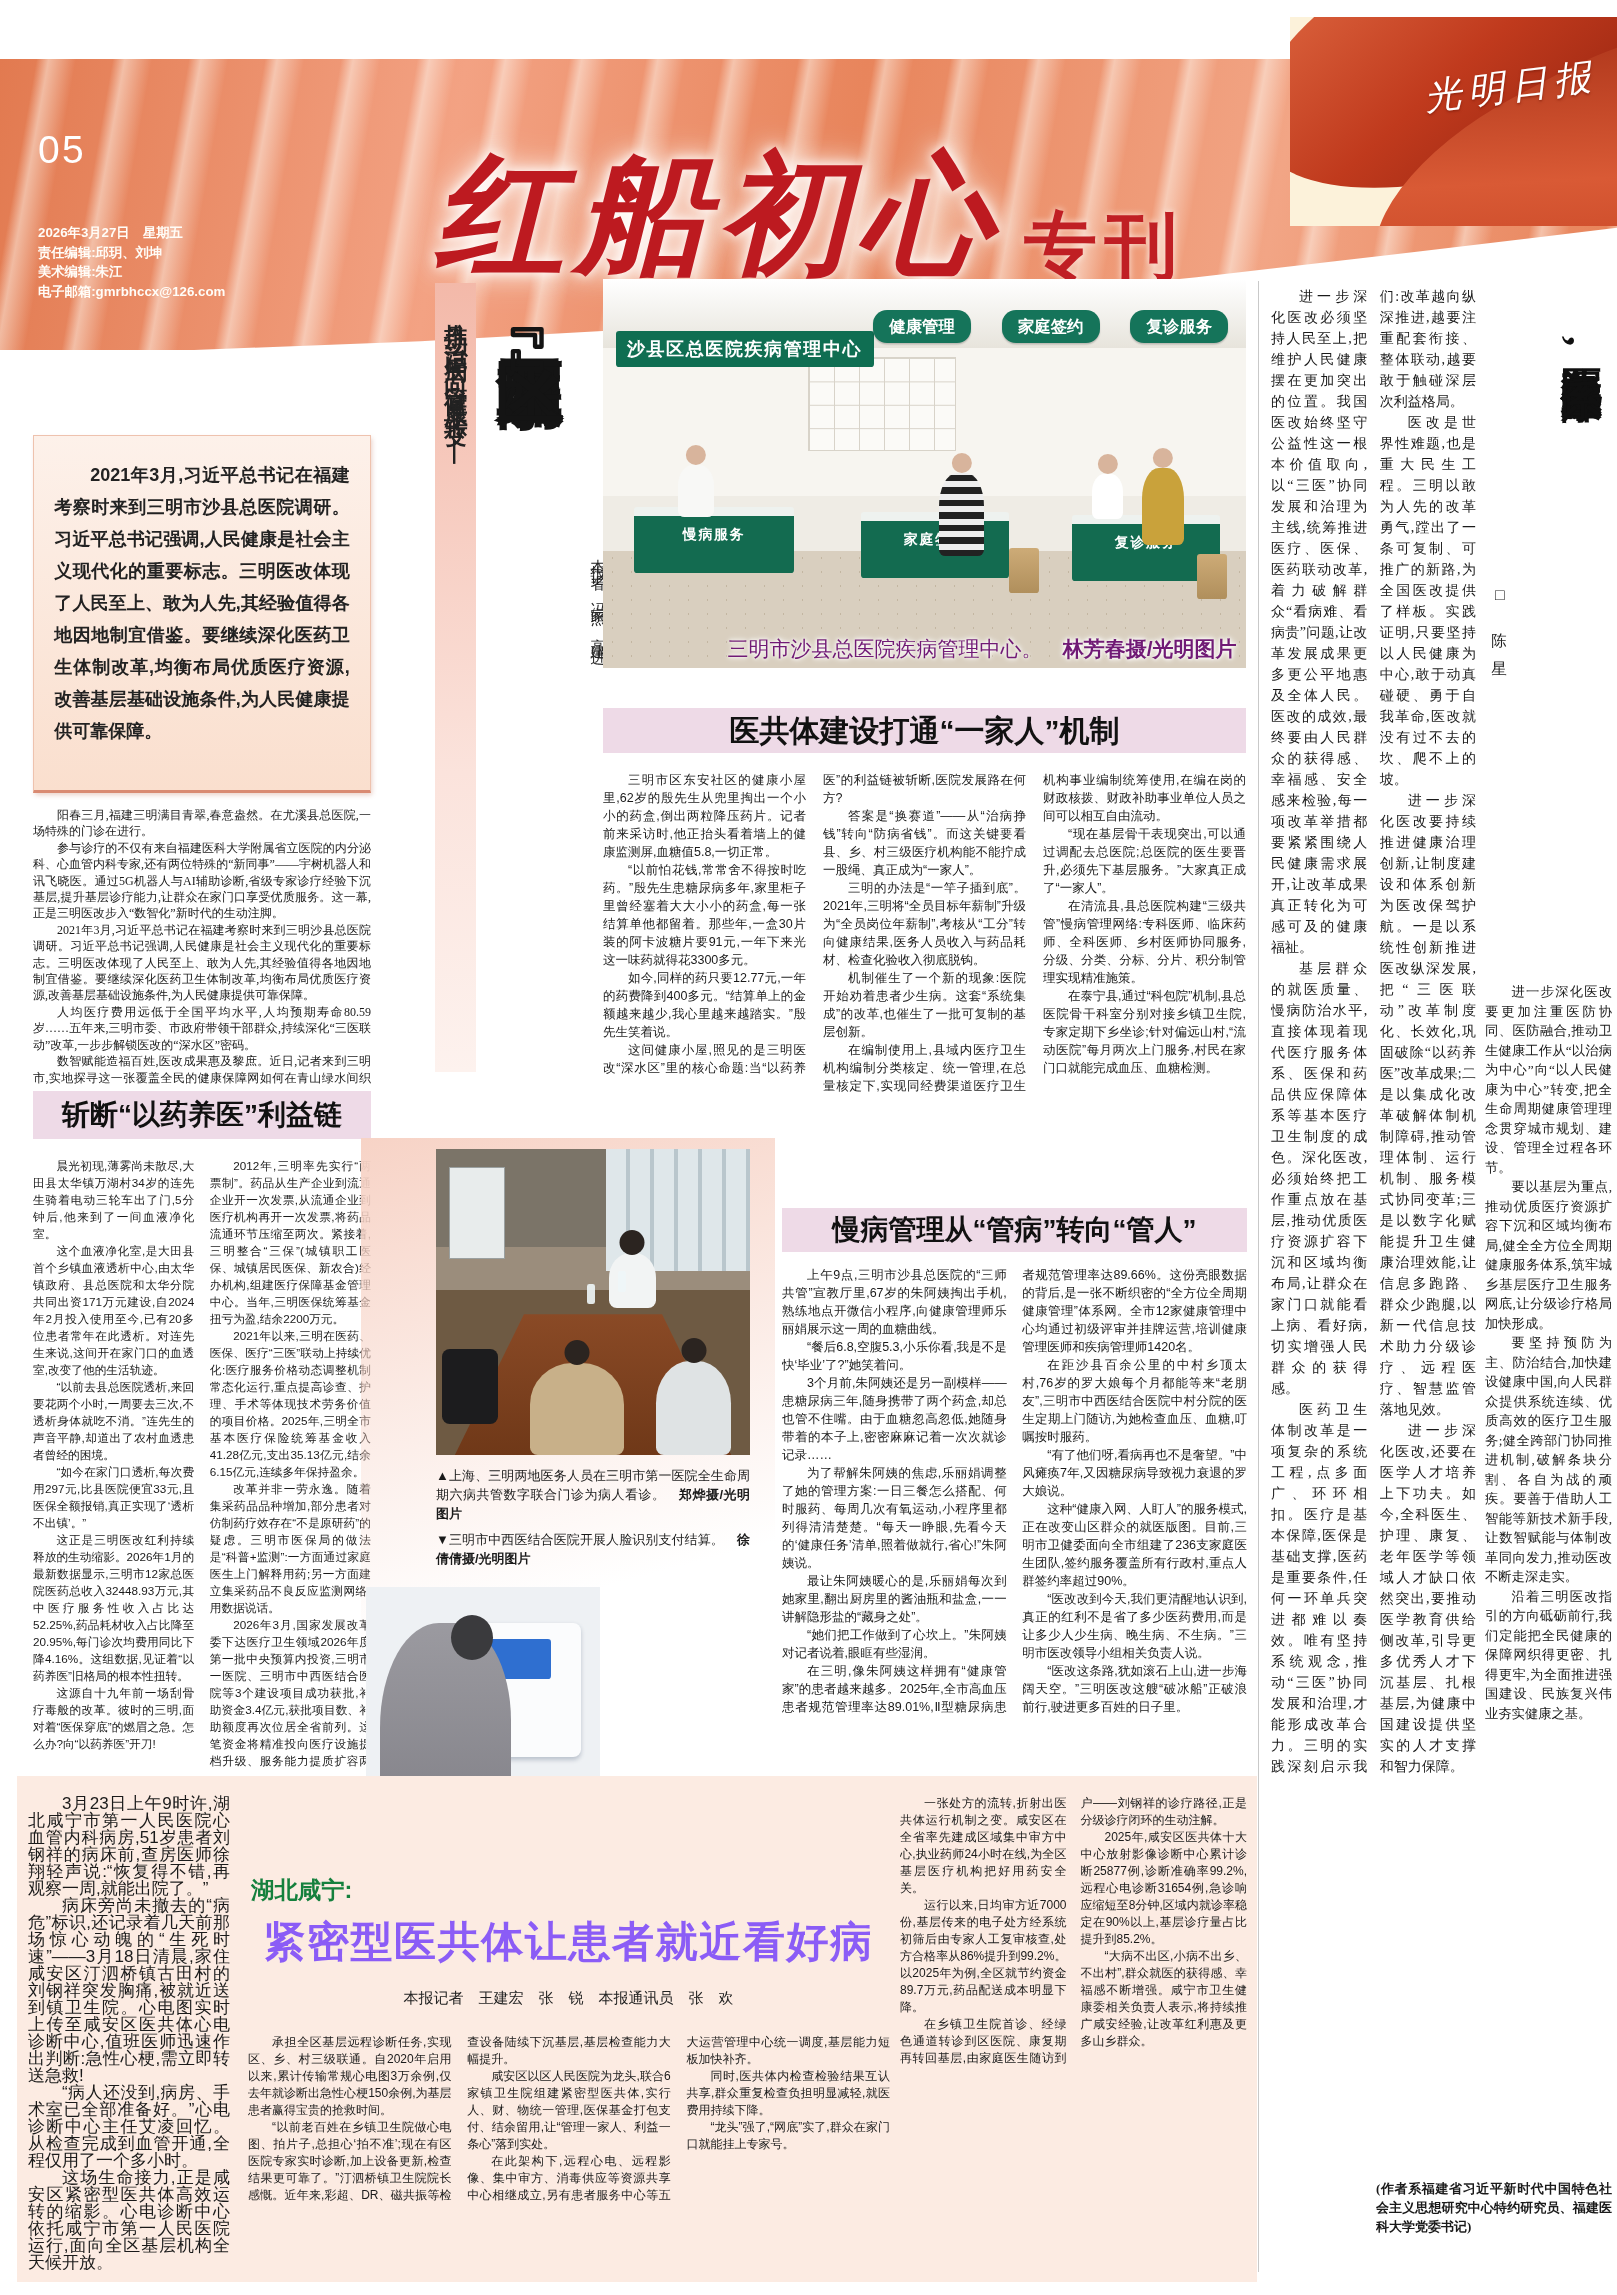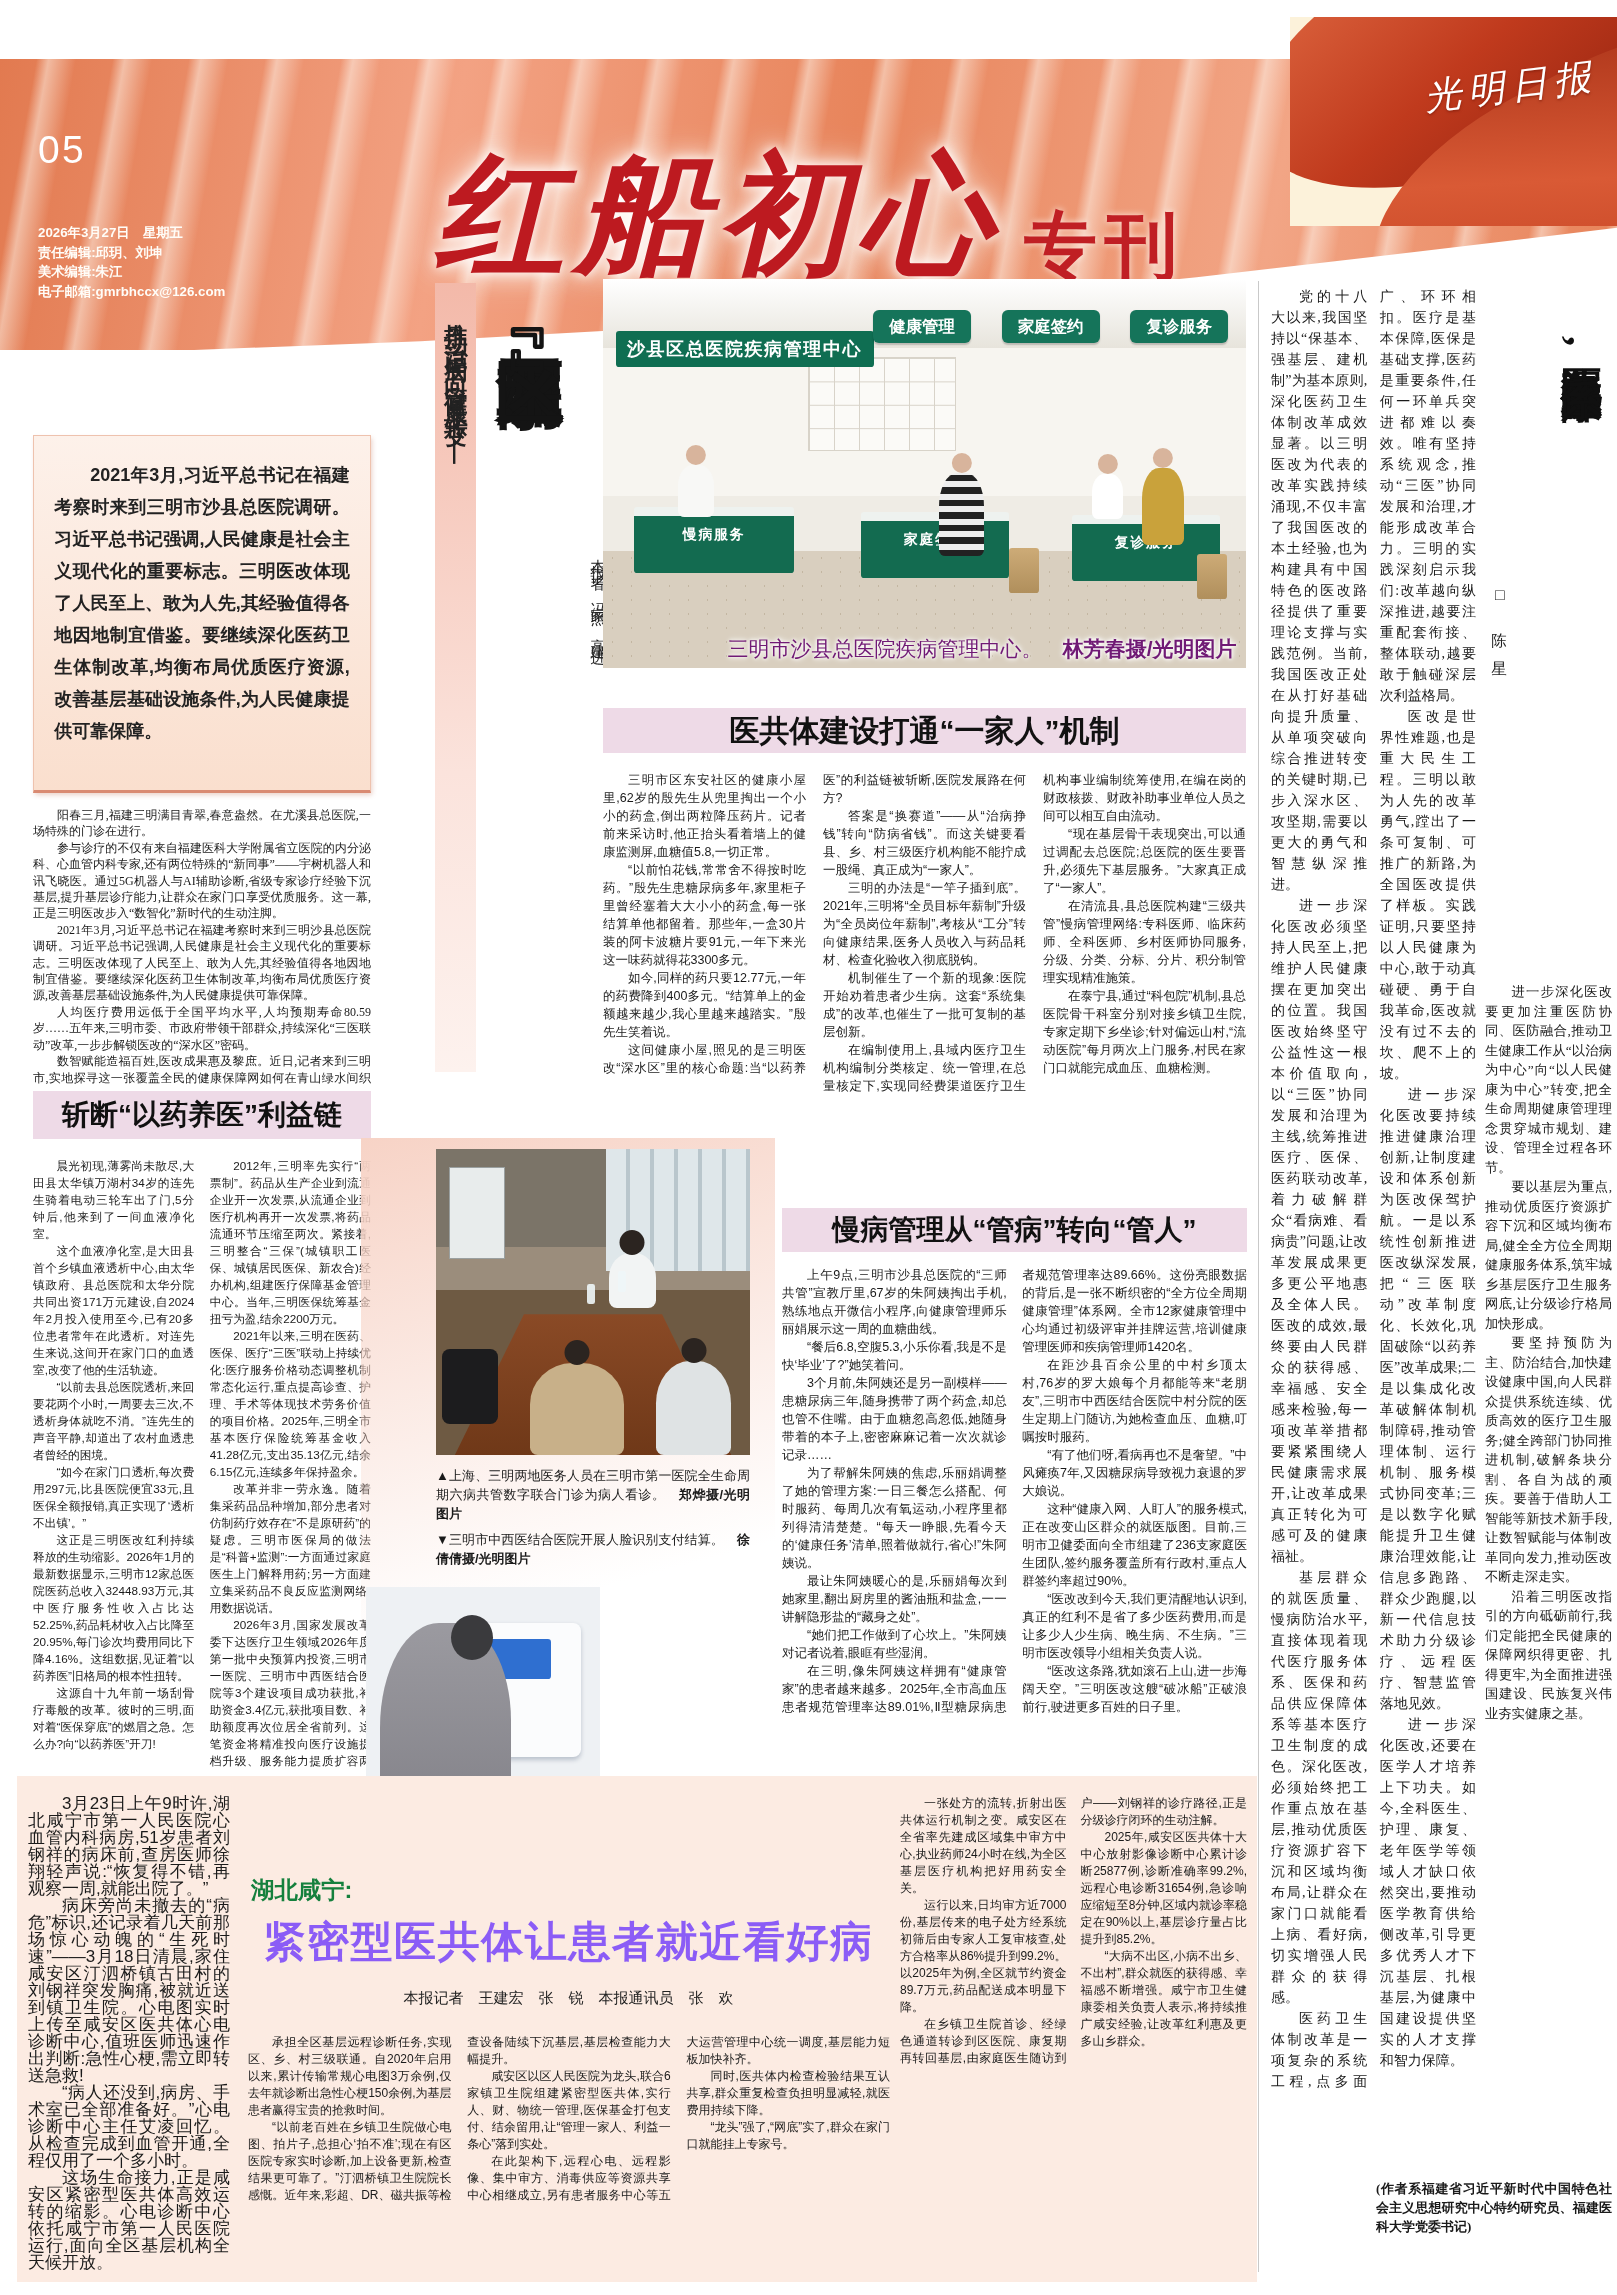--- a/index.html
+++ b/index.html
@@ -58,21 +58,21 @@
   .photo1 { position:absolute; left:603px; top:279px; width:643px; height:389px; overflow:hidden; background:#efece5; }
   .p1-ceiling { position:absolute; left:0; top:0; width:100%; height:69px;
     background:linear-gradient(#ffffff,#e7e4dc), repeating-linear-gradient(90deg,#f2f0ea 0 47px,#dcd8cf 47px 50px); }
   .p1-wall { position:absolute; left:0; top:69px; width:100%; height:148px; background:#f7f5f0; }
   .p1-grid { position:absolute; left:205px; top:78px; width:148px; height:94px; background:#fbfaf7;
     background-image:linear-gradient(#d8d3c9 0.8px,transparent 0.8px),linear-gradient(90deg,#d8d3c9 0.8px,transparent 0.8px);
     background-size:25px 23.4px; border:0.8px solid #d8d3c9; }
   .p1-sign-main { position:absolute; left:12.5px; top:52px; width:258px; height:36px; background:#0f6e52; border-radius:3.1px;
     color:#fff; font-weight:bold; font-size:18px; line-height:36px; text-align:center; letter-spacing:1.6px; }
   .p1-sign { position:absolute; top:31px; width:98px; height:33px; background:#15745a; color:#fff; font-weight:bold;
-    font-size:16.4px; line-height:33px; text-align:center; border-radius:6px; box-shadow:0 1.6px 1.6px rgba(0,0,0,.2); }
+    font-size:16.4px; line-height:33px; text-align:center; border-radius:14px; box-shadow:0 1.6px 1.6px rgba(0,0,0,.2); }
   .p1-floor { position:absolute; left:0; bottom:0; width:100%; height:117px; background:#d9cfbf;
     background-image:radial-gradient(#c3b6a1 1.2px,transparent 1.2px); background-size:19px 14px; }
   .p1-desk { position:absolute; height:66px; background:linear-gradient(#eef2ef 0 9.4px,#136b50 9.4px); border-radius:3.1px;
     color:#fff; font-weight:bold; font-size:14px; text-align:center; padding-top:19px; letter-spacing:1.6px; }
   .person { position:absolute; border-radius:40% 40% 6.3px 6.3px; }
   .person::before { content:""; position:absolute; left:50%; top:-20.3px; transform:translateX(-50%);
     width:20.3px; height:20.3px; border-radius:50%; background:#d8b49c; }
   .stool { position:absolute; width:30px; height:45px; background:linear-gradient(#cdab77,#b08f5c); border-radius:3.1px; }
   .photo-cap { position:absolute; right:9.4px; bottom:4.7px; font-family:"Liberation Serif",serif; font-size:21px; color:#701a75;
     text-shadow:0 0 3.1px #fff,0 0 5.5px #fff,0 0 7.8px #fff; }
@@ -291,21 +291,20 @@
         <p class="para">一张处方的流转,折射出医共体运行机制之变。咸安区在全省率先建成区域集中审方中心,执业药师24小时在线,为全区基层医疗机构把好用药安全关。</p>
         <p class="para">运行以来,日均审方近7000份,基层传来的电子处方经系统初筛后由专家人工复审核查,处方合格率从86%提升到99.2%。以2025年为例,全区就节约资金89.7万元,药品配送成本明显下降。</p>
         <p class="para">在乡镇卫生院首诊、经绿色通道转诊到区医院、康复期再转回基层,由家庭医生随访到户——刘钢祥的诊疗路径,正是分级诊疗闭环的生动注解。</p>
         <p class="para">2025年,咸安区医共体十大中心放射影像诊断中心累计诊断25877例,诊断准确率99.2%,远程心电诊断31654例,急诊响应缩短至8分钟,区域内就诊率稳定在90%以上,基层诊疗量占比提升到85.2%。</p>
         <p class="para">“大病不出区,小病不出乡、不出村”,群众就医的获得感、幸福感不断增强。咸宁市卫生健康委相关负责人表示,将持续推广咸安经验,让改革红利惠及更多山乡群众。</p>
       </div>
   </div>
 
   <div class="colrule" style="left:1258px; top:281px; height:1991px;"></div>
   <div class="essay-cols">
-      <p class="para">党的十八大以来,我国坚持以“保基本、强基层、建机制”为基本原则,深化医药卫生体制改革成效显著。以三明医改为代表的改革实践持续涌现,不仅丰富了我国医改的本土经验,也为构建具有中国特色的医改路径提供了重要理论支撑与实践范例。当前,我国医改正处在从打好基础向提升质量、从单项突破向综合推进转变的关键时期,已步入深水区、攻坚期,需要以更大的勇气和智慧纵深推进。</p>
       <p class="para">进一步深化医改必须坚持人民至上,把维护人民健康摆在更加突出的位置。我国医改始终坚守公益性这一根本价值取向,以“三医”协同发展和治理为主线,统筹推进医疗、医保、医药联动改革,着力破解群众“看病难、看病贵”问题,让改革发展成果更多更公平地惠及全体人民。医改的成效,最终要由人民群众的获得感、幸福感、安全感来检验,每一项改革举措都要紧紧围绕人民健康需求展开,让改革成果真正转化为可感可及的健康福祉。</p>
       <p class="para">基层群众的就医质量、慢病防治水平,直接体现着现代医疗服务体系、医保和药品供应保障体系等基本医疗卫生制度的成色。深化医改,必须始终把工作重点放在基层,推动优质医疗资源扩容下沉和区域均衡布局,让群众在家门口就能看上病、看好病,切实增强人民群众的获得感。</p>
       <p class="para">医药卫生体制改革是一项复杂的系统工程,点多面广、环环相扣。医疗是基本保障,医保是基础支撑,医药是重要条件,任何一环单兵突进都难以奏效。唯有坚持系统观念,推动“三医”协同发展和治理,才能形成改革合力。三明的实践深刻启示我们:改革越向纵深推进,越要注重配套衔接、整体联动,越要敢于触碰深层次利益格局。</p>
       <p class="para">医改是世界性难题,也是重大民生工程。三明以敢为人先的改革勇气,蹚出了一条可复制、可推广的新路,为全国医改提供了样板。实践证明,只要坚持以人民健康为中心,敢于动真碰硬、勇于自我革命,医改就没有过不去的坎、爬不上的坡。</p>
       <p class="para">进一步深化医改要持续推进健康治理创新,让制度建设和体系创新为医改保驾护航。一是以系统性创新推进医改纵深发展,把“三医联动”改革制度化、长效化,巩固破除“以药养医”改革成果;二是以集成化改革破解体制机制障碍,推动管理体制、运行机制、服务模式协同变革;三是以数字化赋能提升卫生健康治理效能,让信息多跑路、群众少跑腿,以新一代信息技术助力分级诊疗、远程医疗、智慧监管落地见效。</p>
       <p class="para">进一步深化医改,还要在医学人才培养上下功夫。如今,全科医生、护理、康复、老年医学等领域人才缺口依然突出,要推动医学教育供给侧改革,引导更多优秀人才下沉基层、扎根基层,为健康中国建设提供坚实的人才支撑和智力保障。</p>
     </div>
   <div class="essay-head">
     <div class="essay-title">深化医改,筑牢全民健康保障体系</div>
     <div class="essay-author">□ 陈　星</div>

